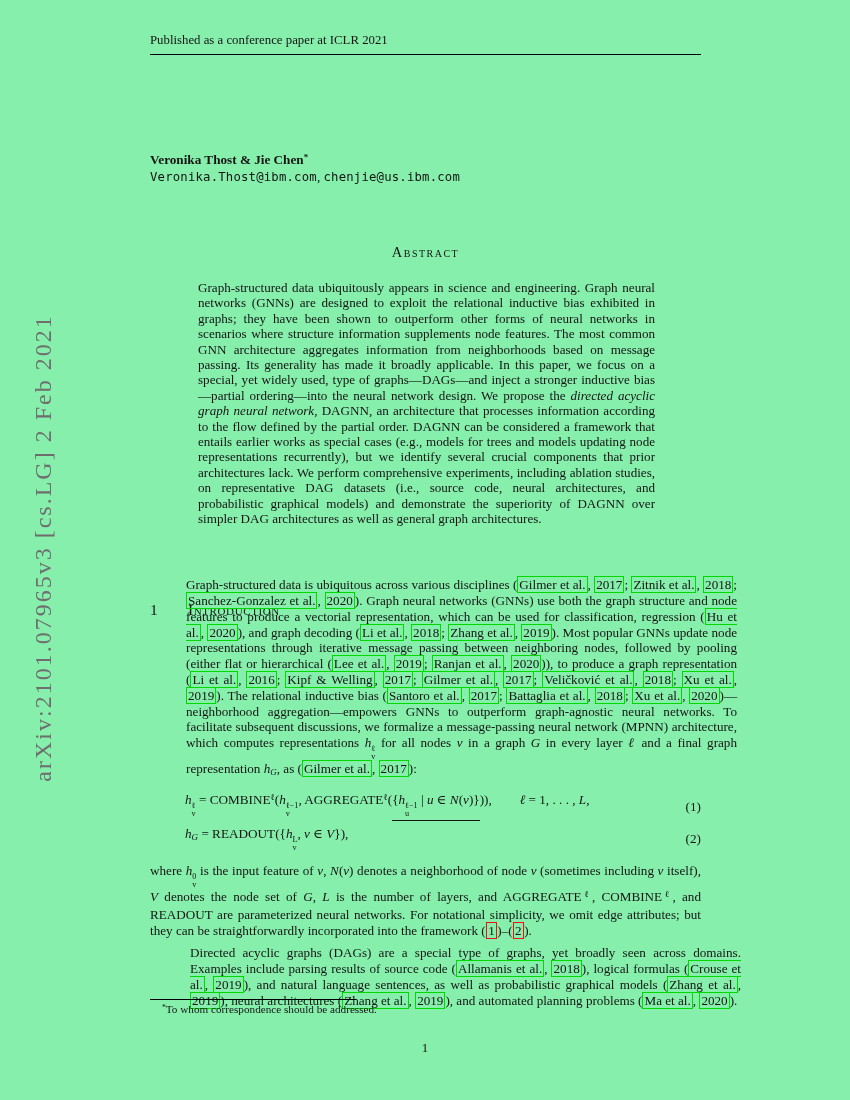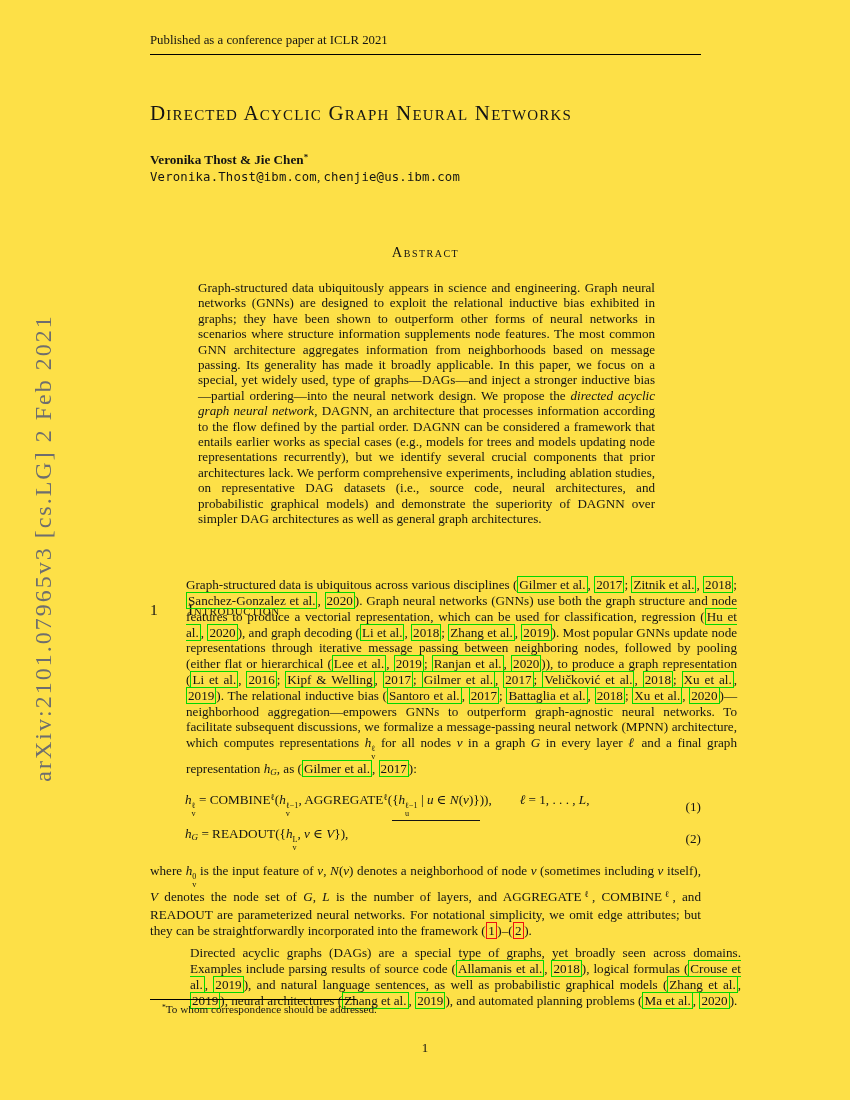--- a/index.html
+++ b/index.html
@@ -3,21 +3,21 @@
 <meta charset="utf-8">
 <style>
   :root{
     --cite_green:#00d800;
     --ref_red:#ee1111;
     --sidebar_gray:#6e6e6e;
     --text:#141414;
   }
   html,body{margin:0;padding:0;background:#ffffff;}
   .page{
-    position:relative;width:850px;height:1100px;background:#fde047;overflow:hidden;
+    position:relative;width:850px;height:1100px;background:#86efac;overflow:hidden;
     font-family:"Liberation Serif","DejaVu Serif",serif;color:var(--text);
   }
   
   .hdr{
     position:absolute;left:150px;top:33px;width:551px;
     font-size:12.8px;padding-bottom:6px;border-bottom:1.5px solid #000;
   }
   
   .sidebar{
     position:absolute;left:43px;top:548px;
@@ -79,21 +79,20 @@
 </style>
 </head>
 <body>
 
 <div class="page">
 
   <div class="hdr">Published as a conference paper at ICLR 2021</div>
 
   <div class="sidebar">arXiv:2101.07965v3  [cs.LG]  2 Feb 2021</div>
 
-  <div class="title">Directed Acyclic Graph Neural Networks</div>
 
   <div class="authors">
     <span class="row"><span class="s-b">Veronika Thost &amp; Jie Chen</span><span class="s-b s-sup">*</span></span>
     <span class="row"><span class="s-mono">Veronika.Thost@ibm.com</span><span>, </span><span class="s-mono">chenjie@us.ibm.com</span></span>
   </div>
 
   <div class="abs-head">Abstract</div>
 
   <div class="abs-body"><span>Graph-structured data ubiquitously appears in science and engineering. Graph neural networks (GNNs) are designed to exploit the relational inductive bias exhibited in graphs; they have been shown to outperform other forms of neural networks in scenarios where structure information supplements node features. The most common GNN architecture aggregates information from neighborhoods based on message passing. Its generality has made it broadly applicable. In this paper, we focus on a special, yet widely used, type of graphs—DAGs—and inject a stronger inductive bias—partial ordering—into the neural network design. We propose the </span><span class="s-i">directed acyclic graph neural network</span><span>, DAGNN, an architecture that processes information according to the flow defined by the partial order. DAGNN can be considered a framework that entails earlier works as special cases (e.g., models for trees and models updating node representations recurrently), but we identify several crucial components that prior architectures lack. We perform comprehensive experiments, including ablation studies, on representative DAG datasets (i.e., source code, neural architectures, and probabilistic graphical models) and demonstrate the superiority of DAGNN over simpler DAG architectures as well as general graph architectures.</span></div>
 

